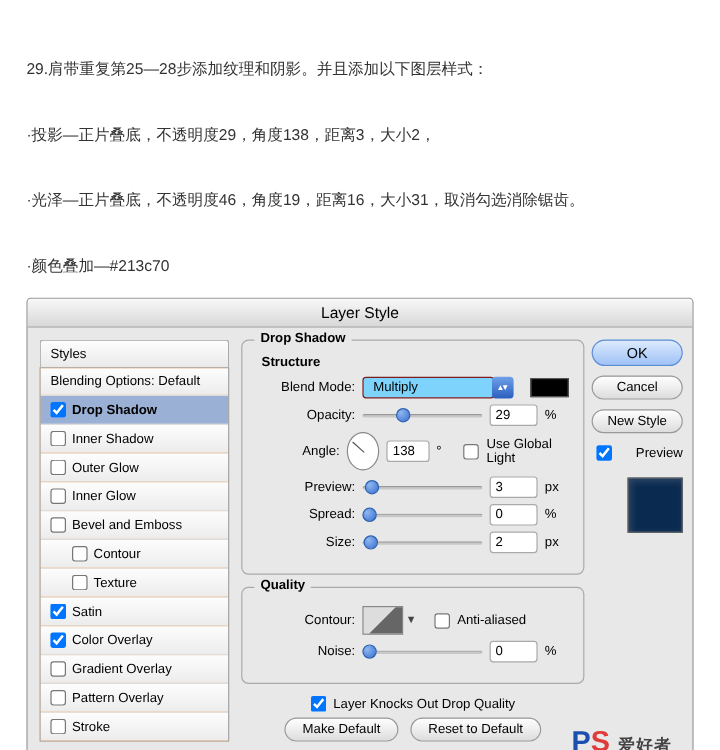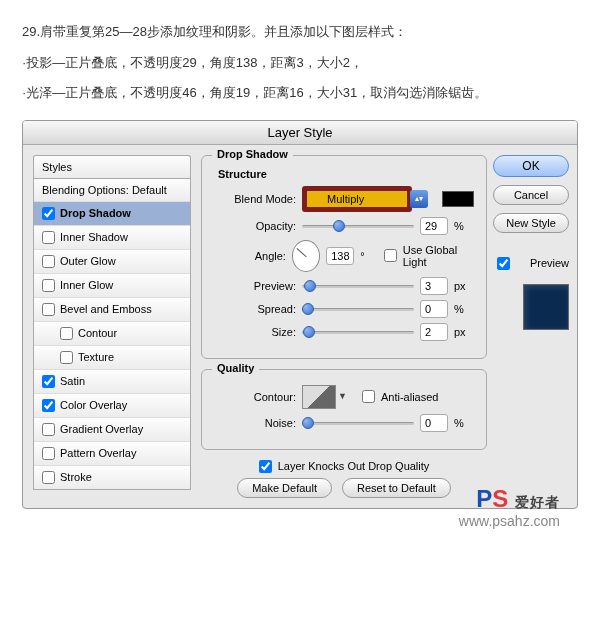--- a/index.html
+++ b/index.html
@@ -1,72 +1,73 @@
 <!DOCTYPE html>
 <html><head>
 <meta charset="utf-8">
 <style>
 * { box-sizing: border-box; margin: 0; padding: 0; }
 body { font-family: "Microsoft YaHei", Arial, sans-serif; font-size: 13px; background: #fff; width: 600px; }
 .article { padding: 18px 22px 10px 22px; line-height: 2.2; color: #333; }
-.article p { margin-bottom: 2px; }
+.article p { margin-bottom: 2px; margin-top: 26px; }
 .dialog-wrap { padding: 0 22px 20px 22px; position: relative; }
 .dialog { background: #e8e8e8; border: 1px solid #999; border-radius: 4px; box-shadow: inset 0 1px 0 #fff; overflow: hidden; }
 .titlebar { text-align: center; font-size: 13px; padding: 4px 0; background: linear-gradient(#f8f8f8,#d8d8d8); border-bottom: 1px solid #aaa; font-family: "Lucida Grande", Arial, sans-serif; }
 .dlg-body { display: flex; padding: 10px; gap: 10px; font-family: "Lucida Grande", Arial, sans-serif; font-size: 11px; }
 .styles-col { width: 158px; flex: 0 0 158px; }
 .styles-header { background: linear-gradient(#fdfdfd,#eaeaea); border: 1px solid #aaa; border-bottom: none; padding: 5px 8px; font-size: 11px; border-top-left-radius: 3px; border-top-right-radius: 3px; }
 .styles-list { border: 1px solid #aaa; background: #fdba74; }
 .style-row { padding: 5px 8px; border-bottom: 1px solid #ddd; display: flex; align-items: center; gap: 5px; background: linear-gradient(#fdfdfd,#ececec); }
 .style-row:last-child { border-bottom: none; }
 .style-row.sel { background: #9ab0d4; }
 .style-row.sub { padding-left: 26px; }
 .style-row input[type=checkbox] { margin: 0; }
 .style-row.sel .lbl { font-weight: bold; }
 .center-col { flex: 1; }
 .group { border: 1px solid #aaa; border-radius: 6px; padding: 10px 12px 12px 12px; margin-bottom: 10px; position: relative; background: #e8e8e8; }
 .group-title { position: absolute; top: -8px; left: 10px; background: #e8e8e8; padding: 0 5px; font-weight: bold; font-size: 11px; }
 .sub-title { font-weight: bold; font-size: 11px; margin: 2px 0 6px 4px; }
 .form-row { display: flex; align-items: center; margin: 5px 0; gap: 6px; }
 .form-row .flabel { width: 82px; text-align: right; }
 .select-wrap { display: inline-flex; align-items: center; }
-.select-box { background: #eab308; border: 5px solid #7f1d1d; border-radius: 3px; padding: 2px 20px; min-width: 110px; display: inline-block; }
+.select-box { background: #7dd3fc; border: 1px solid #7f1d1d; border-radius: 3px; padding: 2px 8px; min-width: 110px; display: inline-block; }
 .select-arrow { width: 18px; height: 18px; background: linear-gradient(#6fa0e8,#2a5fc0); border-radius: 3px; margin-left: -2px; display: flex; align-items: center; justify-content: center; color: #fff; font-size: 8px; line-height: 1; }
 .swatch { width: 32px; height: 16px; background: #000; border: 1px solid #555; margin-left: 8px; }
 .slider { flex: 1; height: 14px; position: relative; }
 .slider-track { position: absolute; top: 6px; left: 0; right: 0; height: 3px; background: #c8c8c8; border-radius: 2px; border-top: 1px solid #999; }
 .slider-thumb { position: absolute; top: 1px; width: 12px; height: 12px; border-radius: 50%; background: radial-gradient(circle at 30% 30%, #8fb8f0, #3a6fd0); border: 1px solid #2a5fb0; }
-.num-input { width: 28px; border: 1px solid #aaa; border-radius: 3px; padding: 2px 4px; background: #fff; text-align: left; }
+.num-input { width: 40px; border: 1px solid #aaa; border-radius: 3px; padding: 2px 4px; background: #fff; text-align: left; }
 .unit { width: 20px; }
 .angle-dial { width: 32px; height: 32px; border: 1px solid #888; border-radius: 50%; background: #fff; position: relative; }
 .angle-hand { position: absolute; width: 1px; height: 13px; background: #555; left: 50%; top: 3px; transform-origin: bottom center; transform: rotate(-48deg); }
 .contour-swatch { width: 34px; height: 24px; background: linear-gradient(135deg,#ddd 0%,#ddd 49%,#666 50%,#666 100%); border: 1px solid #888; position: relative; }
 .contour-arrow { position: absolute; right: -12px; top: 5px; font-size: 9px; color: #444; }
 .bottom-btns { display: flex; gap: 10px; justify-content: center; margin-top: 4px; }
 .btn { background: linear-gradient(#fefefe,#ddd); border: 1px solid #999; border-radius: 10px; padding: 3px 14px; font-size: 11px; font-family: inherit; }
 .right-col { width: 72px; flex: 0 0 72px; display: flex; flex-direction: column; gap: 8px; align-items: flex-end; }
 .aqua-btn { width: 76px; padding: 3px 0; border-radius: 11px; border: 1px solid #5a8cd8; background: linear-gradient(#dceafe,#9fc2f6); font-size: 12px; text-align: center; }
 .plain-btn { width: 76px; padding: 3px 0; border-radius: 11px; border: 1px solid #999; background: linear-gradient(#fefefe,#ddd); font-size: 11px; text-align: center; }
-.prev-row { display: flex; align-items: center; gap: 20px; font-size: 11px; margin-top: 16px; }
+.prev-row { display: flex; align-items: center; gap: 20px; font-size: 11px; margin-top: 2px; }
 .prev-swatch { width: 46px; height: 46px; background: #0a2a50; border: 1px solid #666; margin-top: 6px; box-shadow: inset 2px 2px 6px rgba(255,255,255,.15); }
 .watermark { position: absolute; right: 40px; bottom: 0; text-align: right; }
 .watermark .ps { font-size: 24px; font-weight: bold; }
 .watermark .ps .p { color: #1a4fb0; }
 .watermark .ps .s { color: #e03a3a; }
 .watermark .zh { font-size: 14px; color: #444; letter-spacing: 1px; }
 .watermark .url { font-size: 14px; color: #888; }
 .overflow-hide { overflow: hidden; }
 </style>
 </head>
 <body>
 
 <div class="article">
   <p>29.肩带重复第25—28步添加纹理和阴影。并且添加以下图层样式：</p>
   <p>·投影—正片叠底，不透明度29，角度138，距离3，大小2，</p>
   <p>·光泽—正片叠底，不透明度46，角度19，距离16，大小31，取消勾选消除锯齿。</p>
+  <p>·颜色叠加—#213c70</p>
 </div>
 
 <div class="dialog-wrap overflow-hide">
   <div class="dialog">
     <div class="titlebar">Layer Style</div>
     <div class="dlg-body">
 
       <div class="styles-col">
         <div class="styles-header">Styles</div>
         <div class="styles-list">

